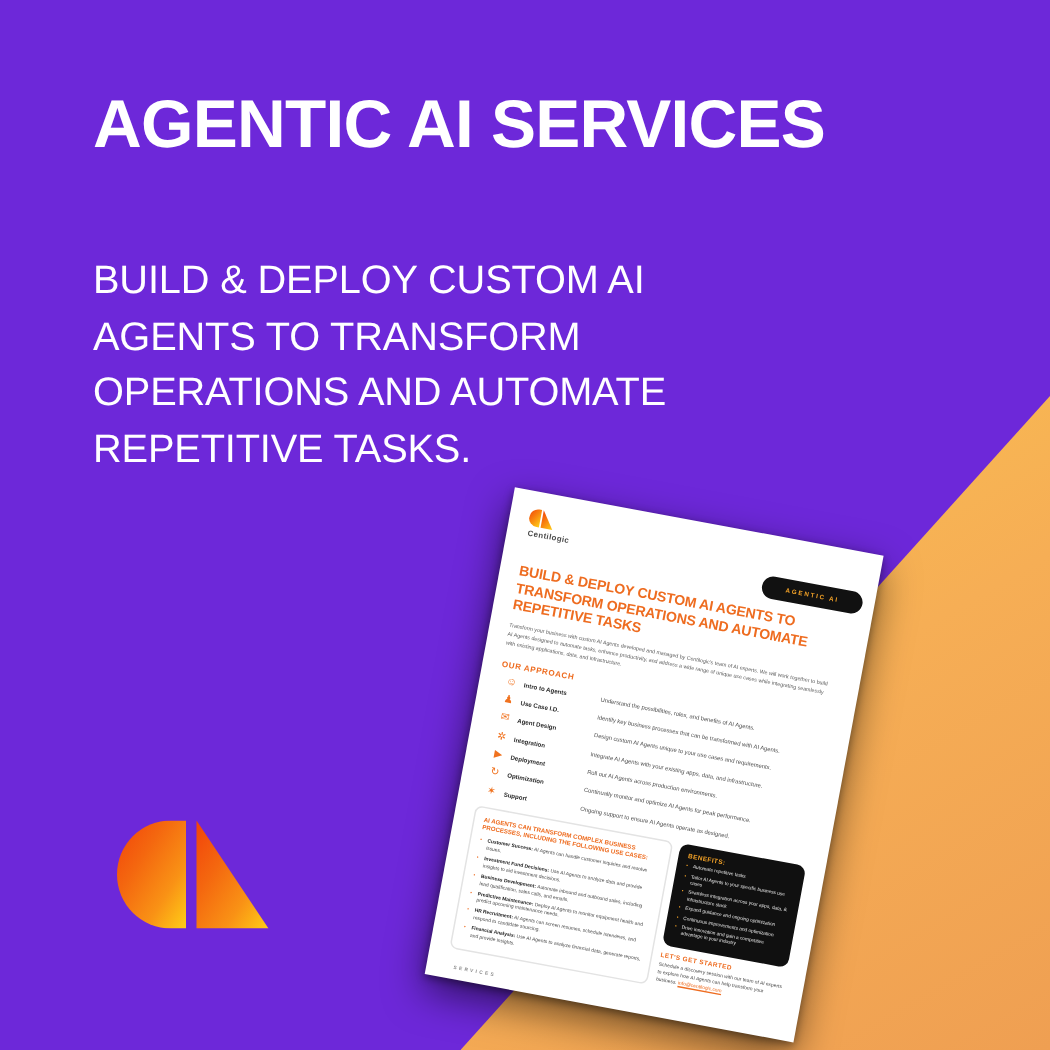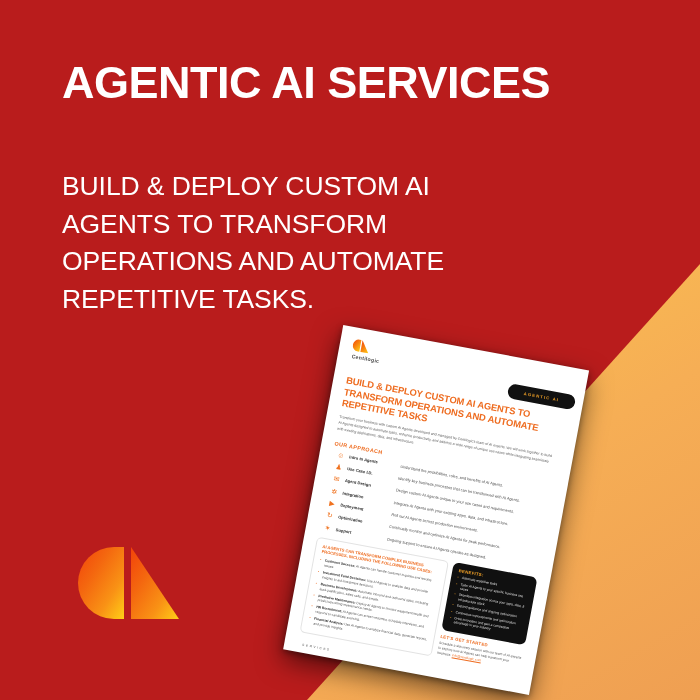--- a/index.html
+++ b/index.html
@@ -4,21 +4,21 @@
 <style>
   html, body {
     margin: 0;
     padding: 0;
     background: #000;
   }
   #stage {
     position: relative;
     width: 700px;
     height: 700px;
-    background: #b91c1c;
+    background: #6d28d9;
     overflow: hidden;
     font-family: "Liberation Sans", sans-serif;
   }
 
   
   #wedge {
     position: absolute;
     inset: 0;
     background: linear-gradient(150deg, #FBCE5C 0%, #FBC64F 35%, #F6AE55 70%, #EF9F52 100%);
     clip-path: polygon(700px 264px, 700px 700px, 307px 700px);

